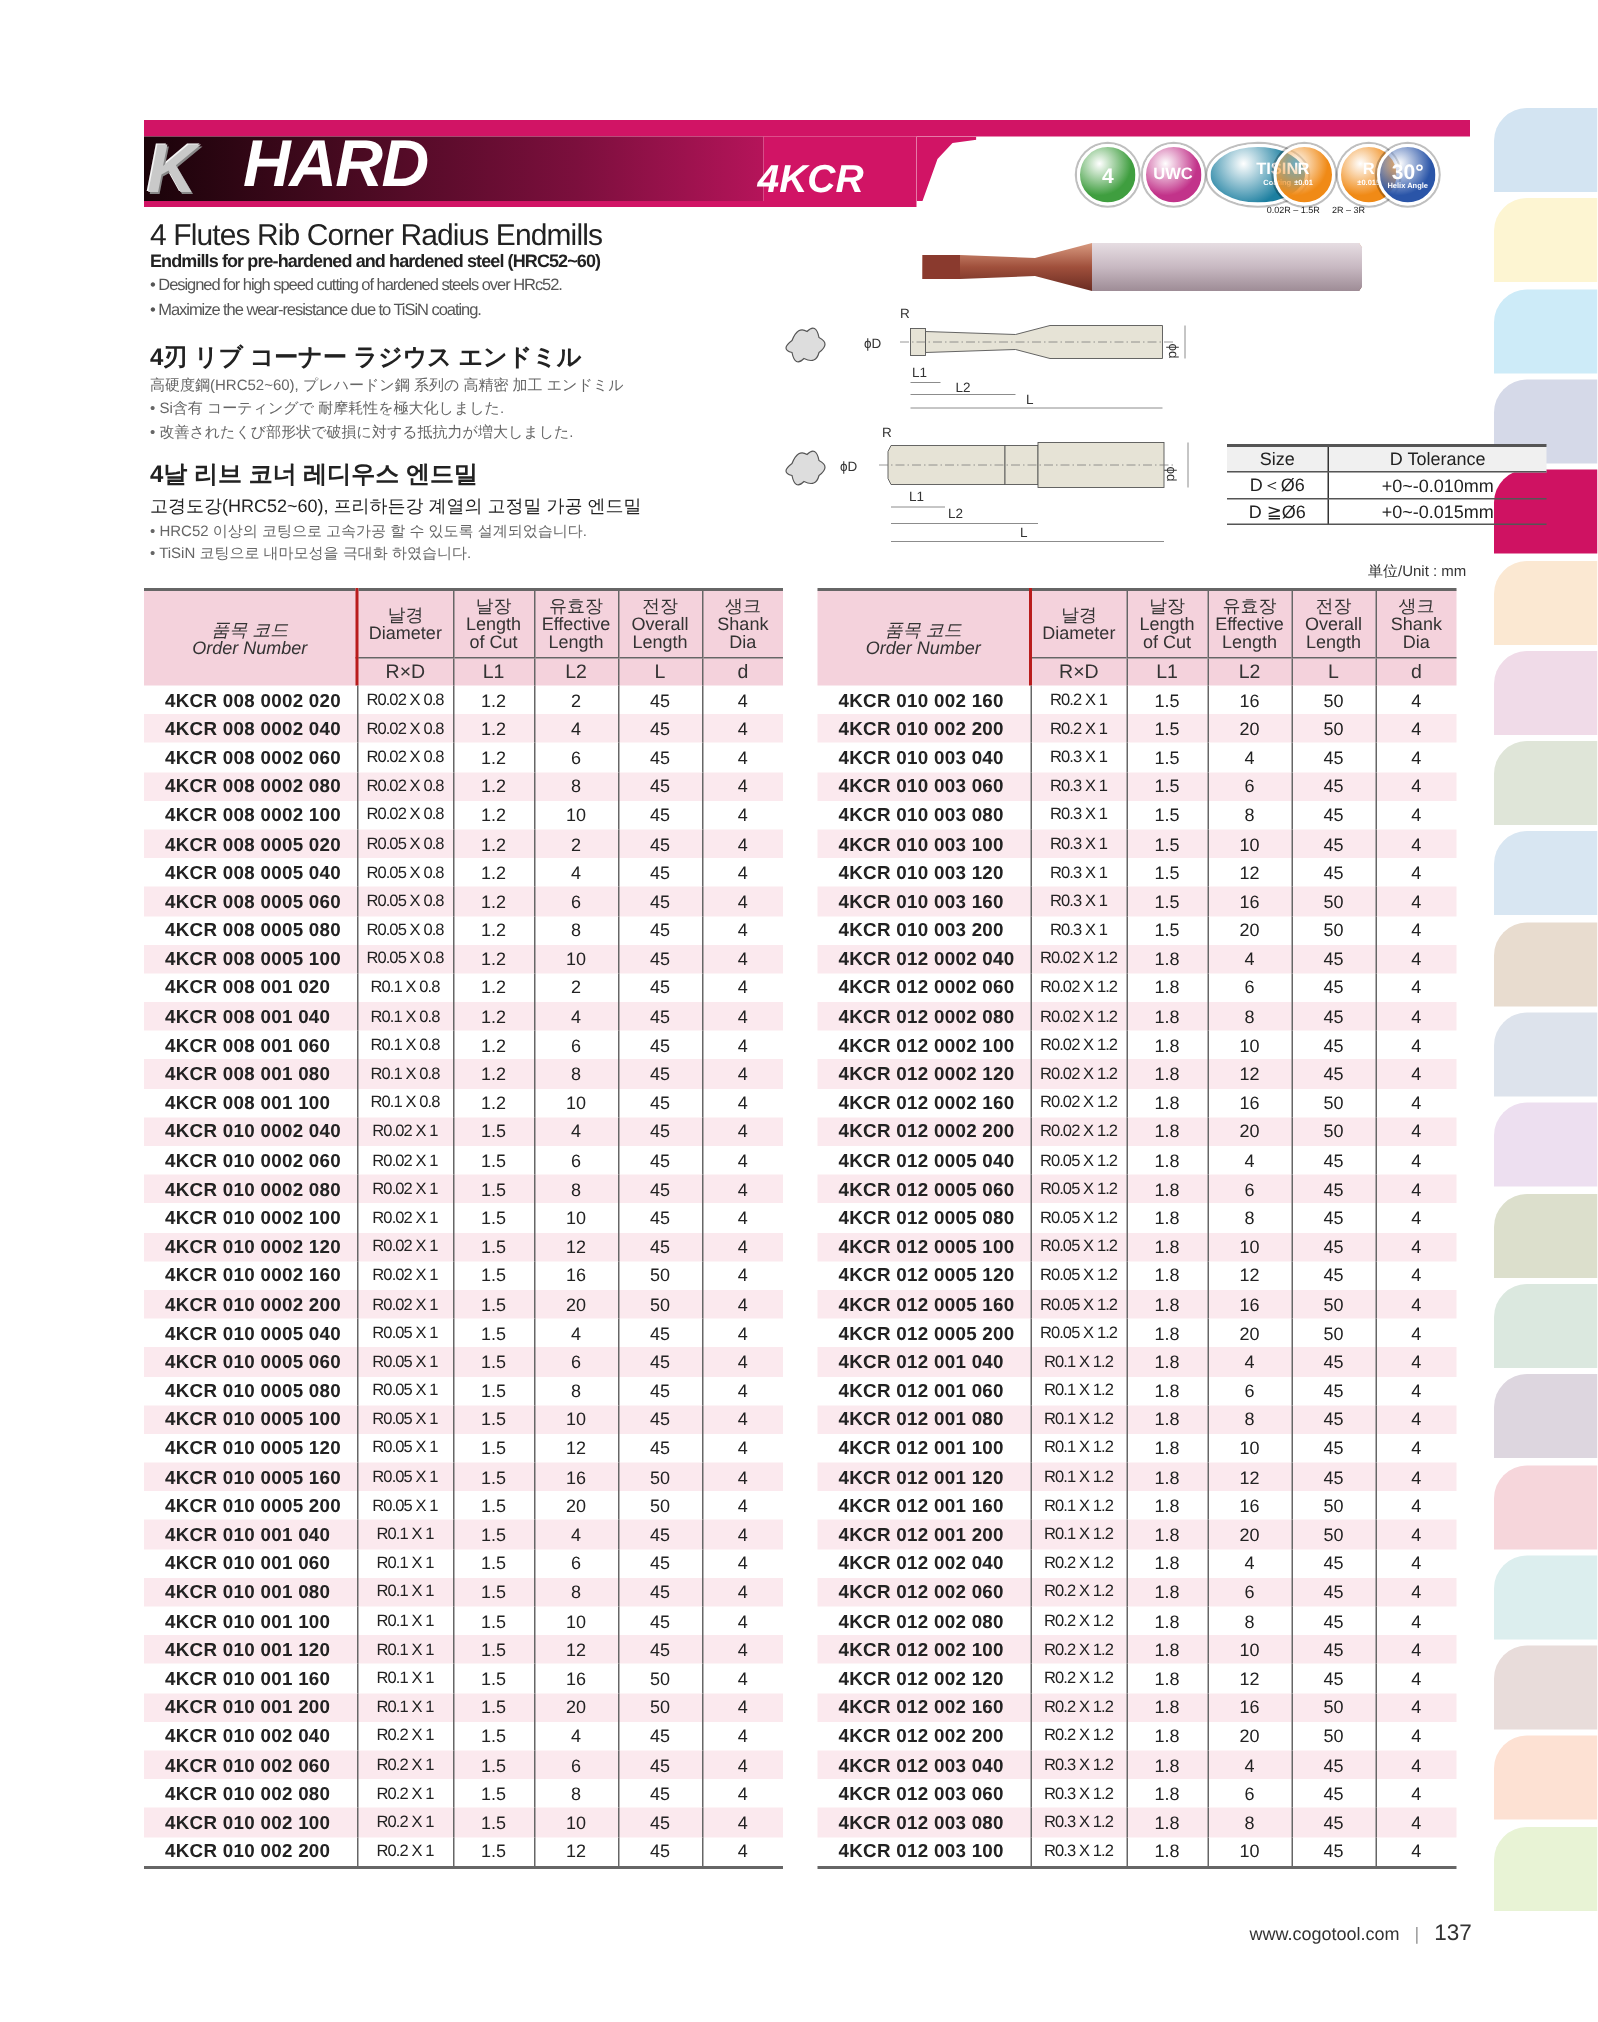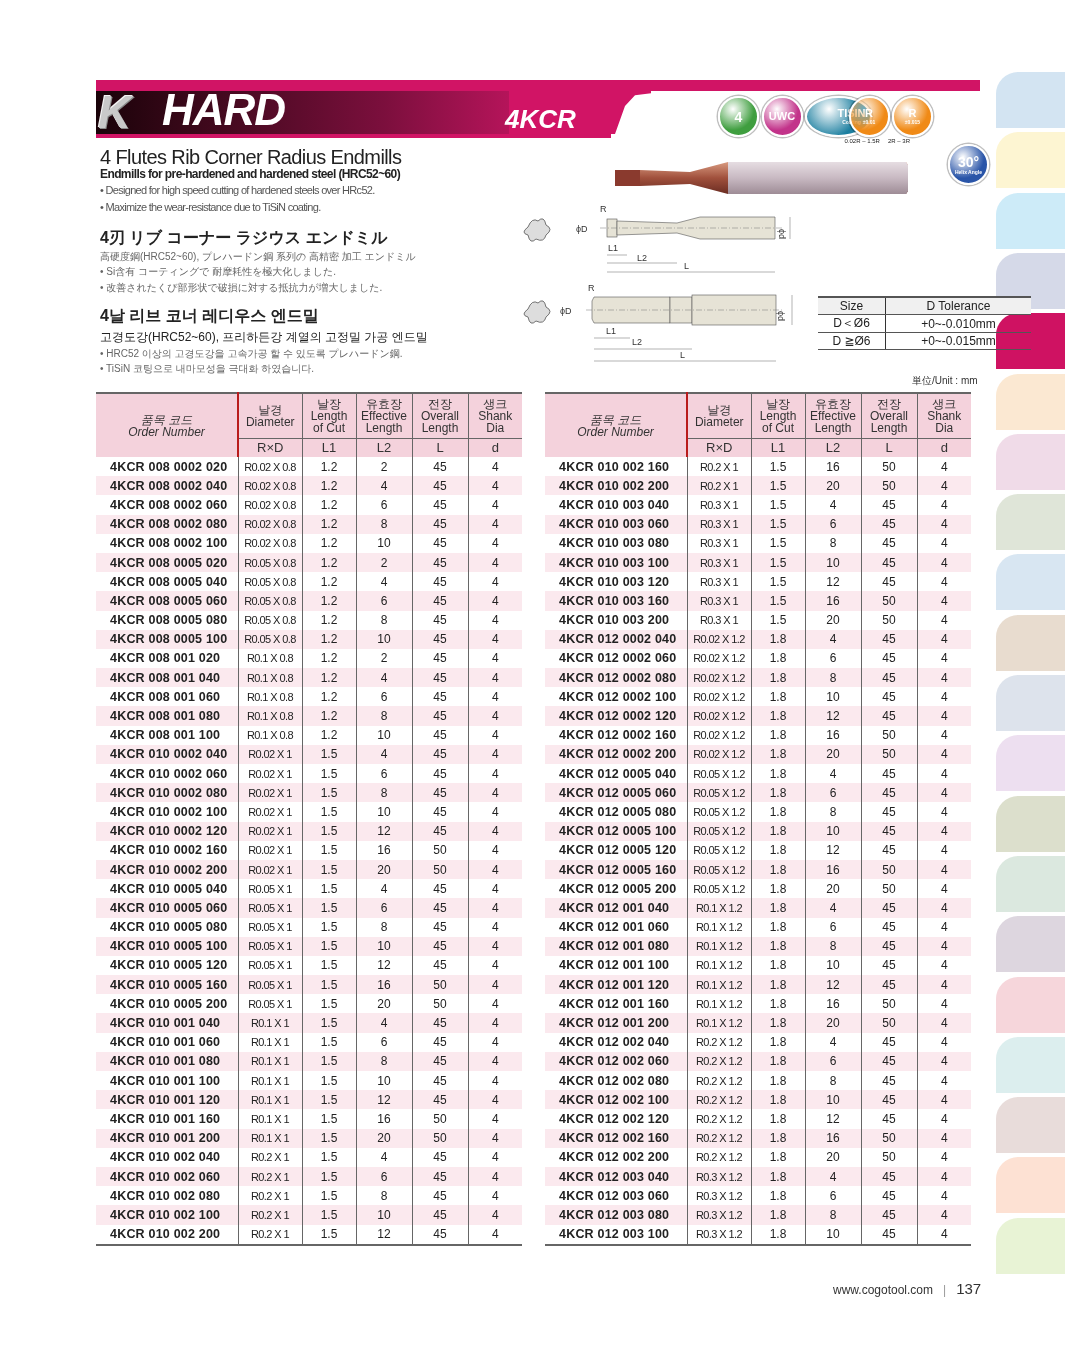--- a/index.html
+++ b/index.html
@@ -149,39 +149,39 @@
     <div class="badge" style="left: 130.5px; background: radial-gradient(circle at 35% 30%, rgba(255, 255, 255, 0.35), rgb(240, 138, 22) 60%);">
       <span class="b-main">R</span>
       <span class="b-sub">±0.01</span>
     </div>
     <div class="badge-caption" style="left: 126.5px;">0.02R – 1.5R</div>
     <div class="badge" style="left: 174px; background: radial-gradient(circle at 35% 30%, rgba(255, 255, 255, 0.35), rgb(240, 138, 22) 60%);">
       <span class="b-main">R</span>
       <span class="b-sub">±0.015</span>
     </div>
     <div class="badge-caption" style="left: 170px;">2R – 3R</div>
-    <div class="badge" style="left: 230px; background: radial-gradient(circle at 35% 30%, rgba(255, 255, 255, 0.35), rgb(42, 85, 168) 60%); margin-top: 48px;">
+    <div class="badge" style="left: 200px; background: radial-gradient(circle at 35% 30%, rgba(255, 255, 255, 0.35), rgb(42, 85, 168) 60%);">
       <span class="b-main" style="font-size: 14px;">30°</span>
       <span class="b-sub">Helix Angle</span>
     </div>
   </div>
 
 <div class="t-en-title">4 Flutes Rib Corner Radius Endmills</div>
 <div class="t-en-sub">Endmills for pre-hardened and hardened steel (HRC52~60)</div>
 <div class="t-bullet" style="top:184px">• Designed for high speed cutting of hardened steels over HRc52.</div>
 <div class="t-bullet" style="top:201px">• Maximize the wear-resistance due to TiSiN coating.</div>
 
 <div class="t-jp-title">4刃 リブ コーナー ラジウス エンドミル</div>
 <div class="t-grey" style="top:250px">高硬度鋼(HRC52~60), プレハードン鋼 系列の 高精密 加工 エンドミル</div>
 <div class="t-grey" style="top:265px">• Si含有 コーティングで 耐摩耗性を極大化しました.</div>
 <div class="t-grey" style="top:281px">• 改善されたくび部形状で破損に対する抵抗力が増大しました.</div>
 
 <div class="t-kr-title">4날 리브 코너 레디우스 엔드밀</div>
 <div class="t-kr-sub">고경도강(HRC52~60), 프리하든강 계열의 고정밀 가공 엔드밀</div>
-<div class="t-grey" style="top:347px">• HRC52 이상의 고경도강을 고속가공 할 수 있도록 プレハードン鋼.</div>
+<div class="t-grey" style="top:347px">• HRC52 이상의 코팅으로 고속가공 할 수 있도록 설계되었습니다.</div>
 <div class="t-grey" style="top:362px">• TiSiN 코팅으로 내마모성을 극대화 하였습니다.</div>
 
 <svg class="product-photo" viewBox="0 0 300 38">
   <defs>
     <linearGradient id="shank" x1="0" y1="0" x2="0" y2="1">
       <stop offset="0" stop-color="#e6dde2"></stop>
         <stop offset="0.5" stop-color="#c8b9c2"></stop>
         <stop offset="1" stop-color="#9e8c96"></stop>
     </linearGradient>
     <linearGradient id="cop" x1="0" y1="0" x2="0" y2="1">

